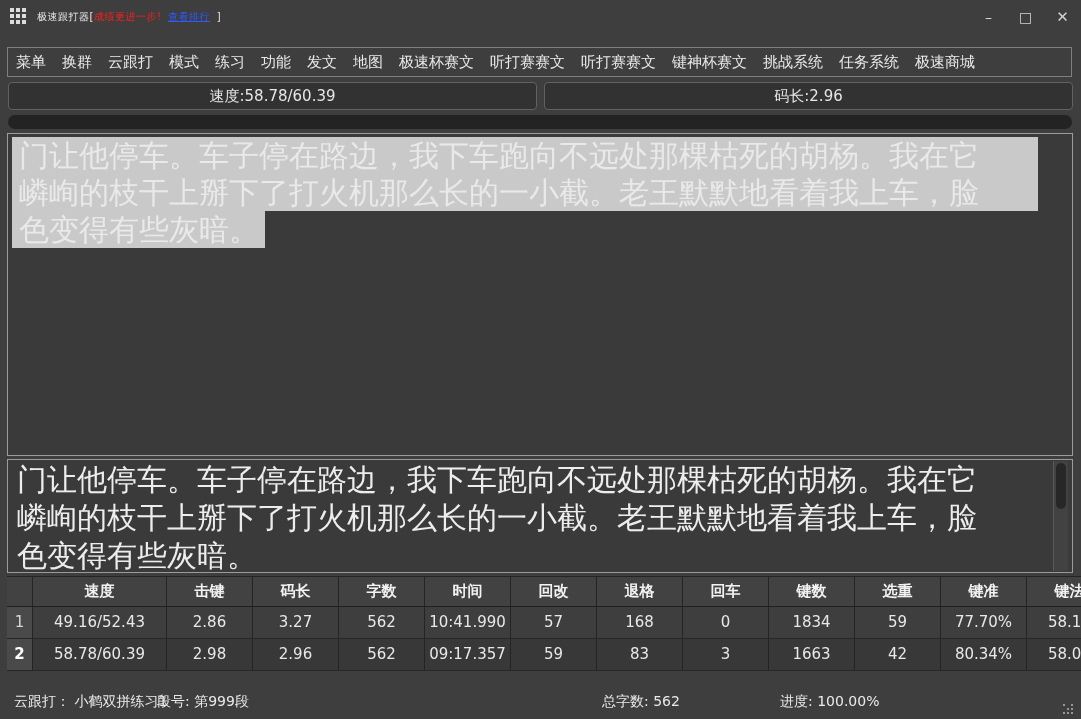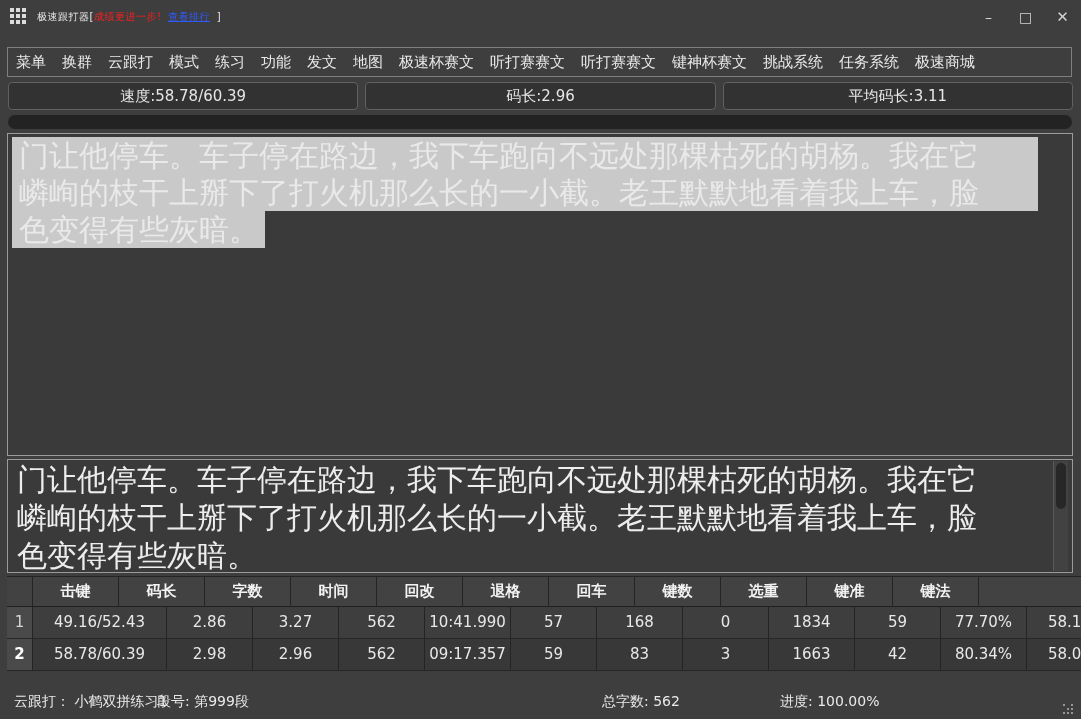--- a/index.html
+++ b/index.html
@@ -103,21 +103,20 @@
   <span class="menu-item">键神杯赛文</span>
   <span class="menu-item">挑战系统</span>
   <span class="menu-item">任务系统</span>
   <span class="menu-item">极速商城</span>
 
 </div>
 
 <div class="statsrow">
   <div class="stat-btn">速度:58.78/60.39</div>
   <div class="stat-btn">码长:2.96</div>
-  <div class="stat-btn">平均码长:3.11</div>
 </div>
 
 <div class="progress"></div>
 
 <div class="article">
   <div class="a-line">
       <span class="hl">门让他停车。车子停在路边，我下车跑向不远处那棵枯死的胡杨。我在它</span>
     </div>
   <div class="a-line">
       <span class="hl">嶙峋的枝干上掰下了打火机那么长的一小截。老王默默地看着我上车，脸</span>
@@ -130,20 +129,21 @@
   <div class="t-line">嶙峋的枝干上掰下了打火机那么长的一小截。老王默默地看着我上车，脸</div>
   <div class="t-line">色变得有些灰暗。</div>
 </div>
 <div class="vscroll">
   <div class="thumb"></div>
 </div>
 
 <div class="gtable">
   <div class="gt-row gt-head">
     <div class="c num"></div>
+    <div class="c speed">速度</div>
     <div class="c">击键</div>
     <div class="c">码长</div>
     <div class="c">字数</div>
     <div class="c">时间</div>
     <div class="c">回改</div>
     <div class="c">退格</div>
     <div class="c">回车</div>
     <div class="c">键数</div>
     <div class="c">选重</div>
     <div class="c">键准</div>

